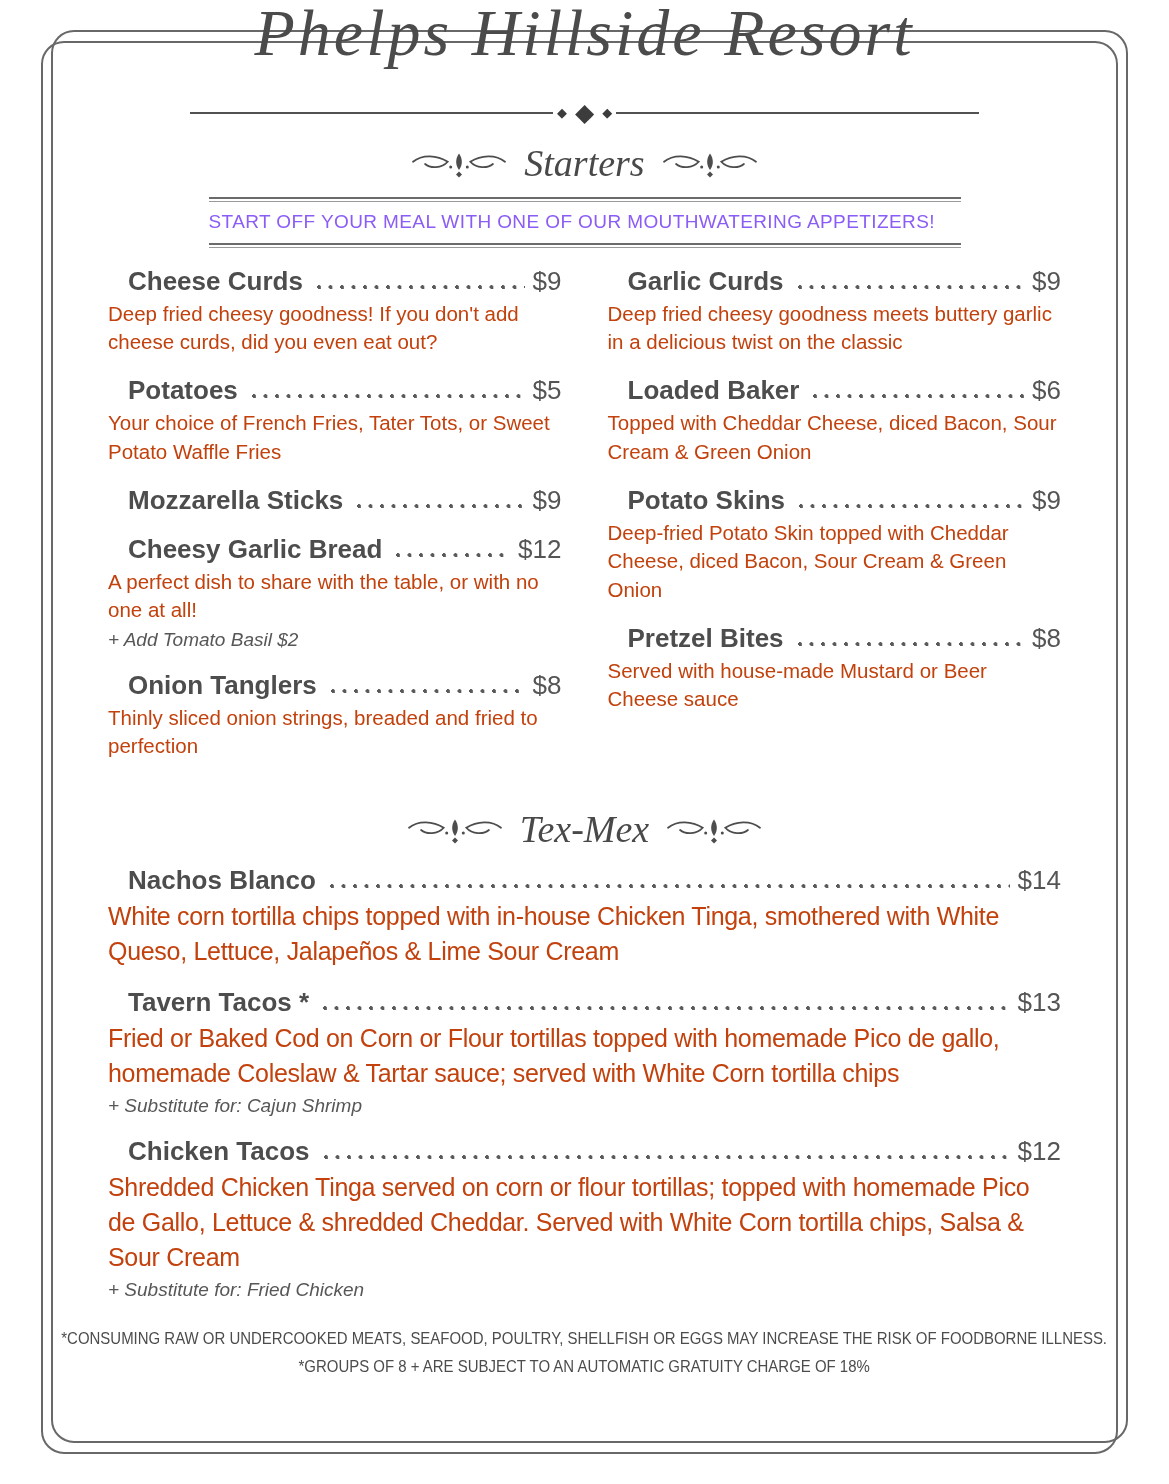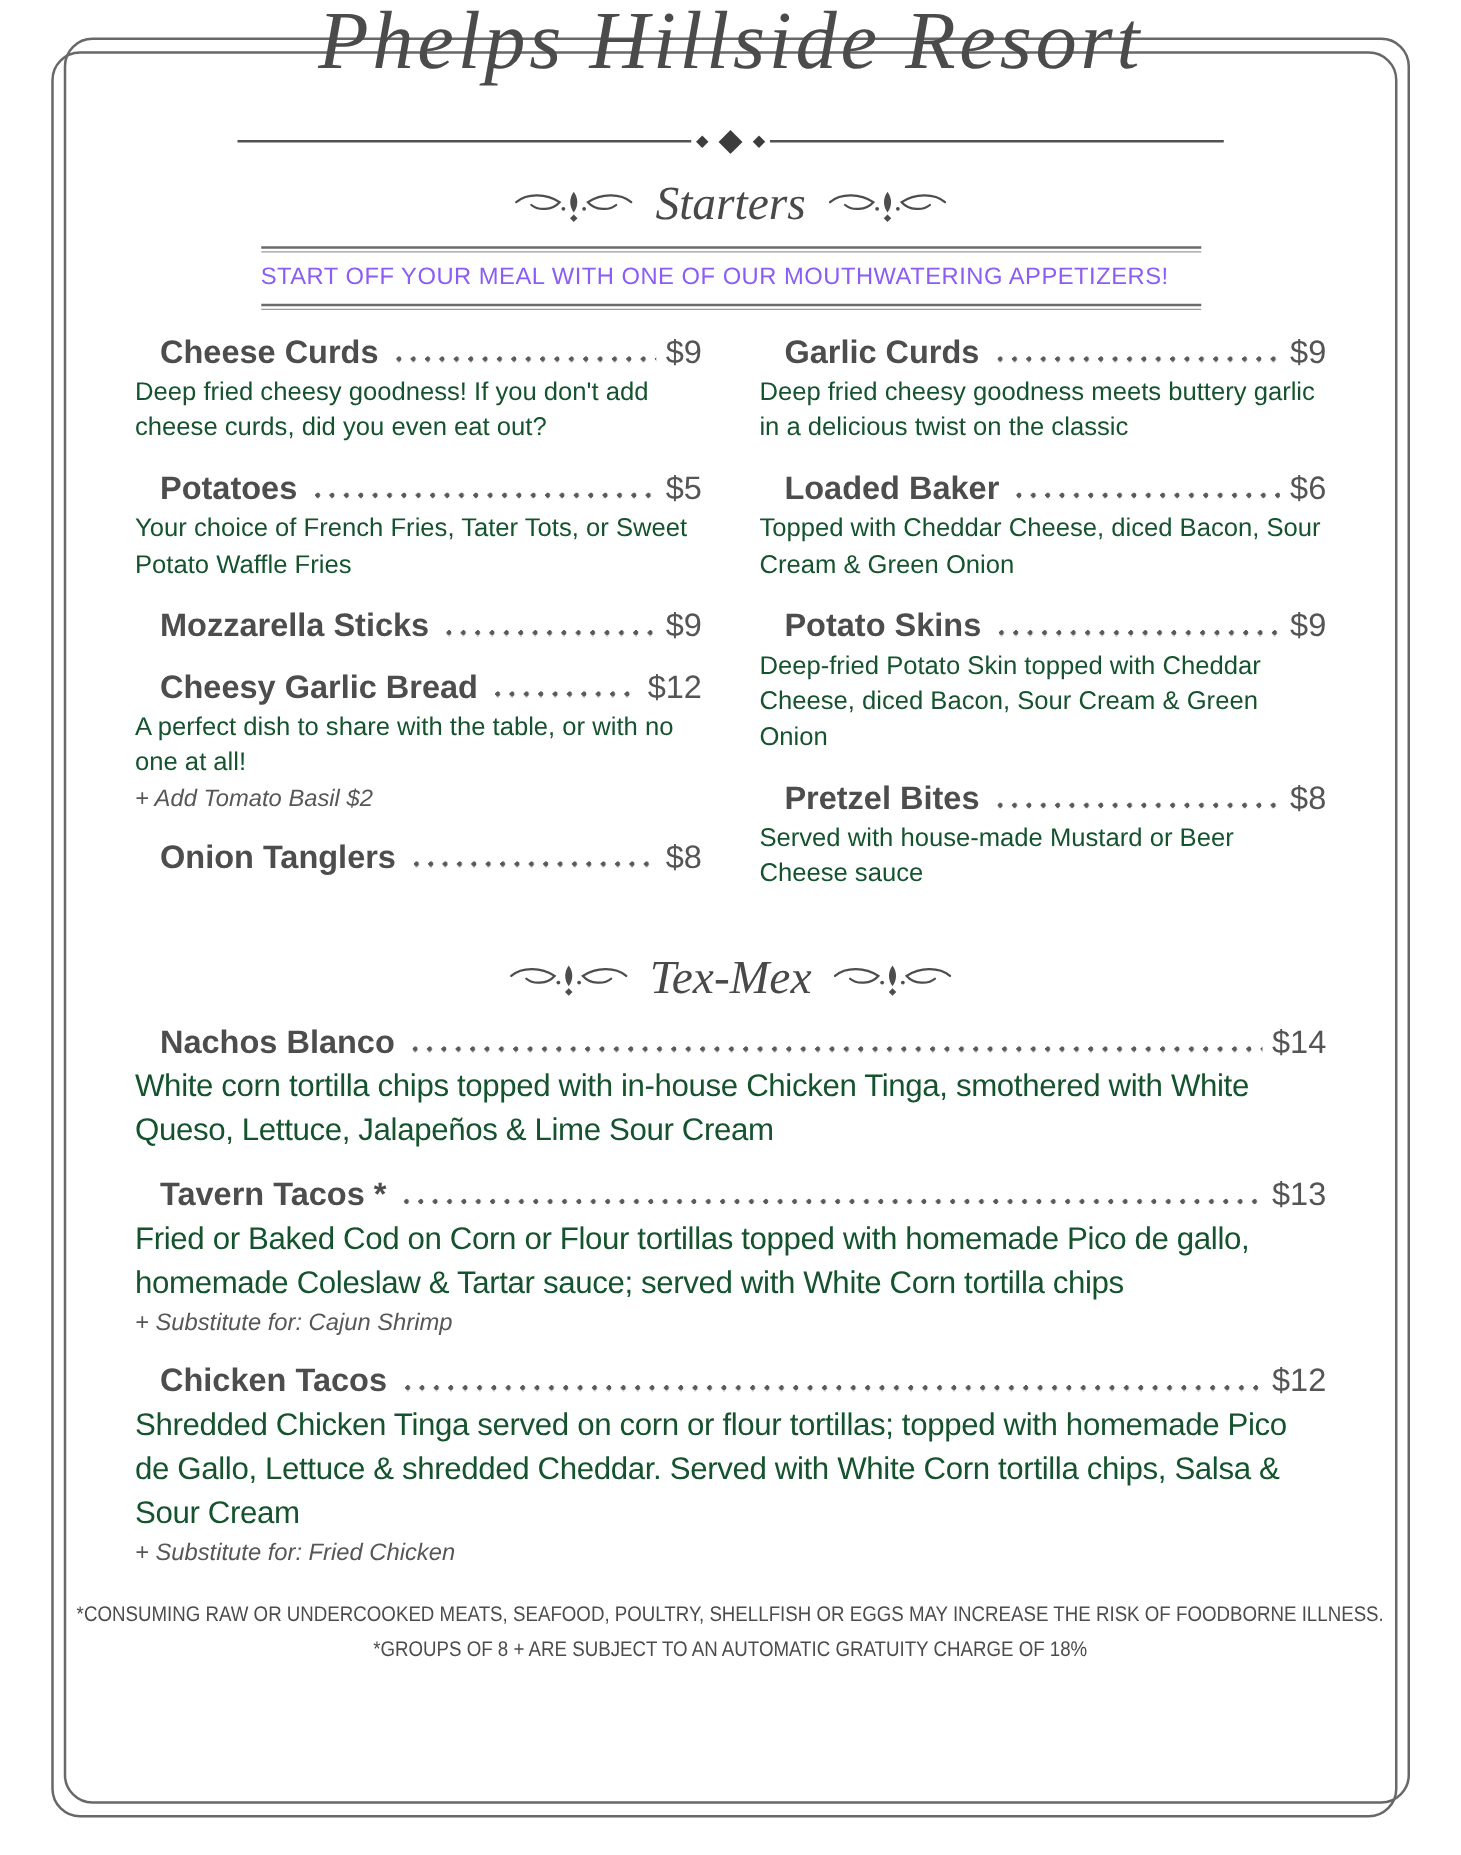--- a/index.html
+++ b/index.html
@@ -33,21 +33,21 @@
 
   .menu-item{margin-bottom:18px;}
   .item-head{display:flex;align-items:baseline;}
   .item-name{font-weight:bold;font-size:26px;line-height:1.15;color:#4d4d4d;padding-left:20px;white-space:nowrap;}
   .leader{
     flex:1;height:5px;align-self:flex-end;margin:0 8px 7px 14px;
     background-image:radial-gradient(circle at 2.2px 2.2px,#5a5a5a 1.9px,transparent 2.1px);
     background-size:11.5px 5px;background-repeat:repeat-x;
   }
   .item-price{font-size:26px;color:#555555;white-space:nowrap;}
-  .item-desc{font-size:20.5px;line-height:1.4;color:#14532d;margin-top:3px;}
+  .item-desc{font-size:20.5px;line-height:1.4;color:#c2410c;margin-top:3px;}
   .item-note{font-style:italic;font-size:19px;color:#575757;margin-top:3px;line-height:1.25;}
 
   .texmex-head{margin-top:30px;}
   .texmex-items{margin:14px 108px 0;}
   .texmex-items .item-desc{font-size:25px;letter-spacing:-0.3px;}
 
   .footer{display:flex;justify-content:center;gap:22px;margin-top:24px;}
   .footer-text{
     text-align:center;font-size:17px;line-height:1.62;color:#4c4c4c;
     transform:scaleX(0.88);transform-origin:center;white-space:nowrap;
@@ -145,20 +145,21 @@
         <div class="item-desc">A perfect dish to share with the table, or with no one at all!</div>
         <div class="item-note">+ Add Tomato Basil $2</div>
       </div>
 
       <div class="menu-item">
         <div class="item-head">
           <span class="item-name">Onion Tanglers</span>
           <span class="leader"></span>
           <span class="item-price">$8</span>
         </div>
+        <div class="item-desc">Thinly sliced onion strings, breaded and fried to perfection</div>
       </div>
 
     </div>
     <div class="col">
 
       <div class="menu-item">
         <div class="item-head">
           <span class="item-name">Garlic Curds</span>
           <span class="leader"></span>
           <span class="item-price">$9</span>

